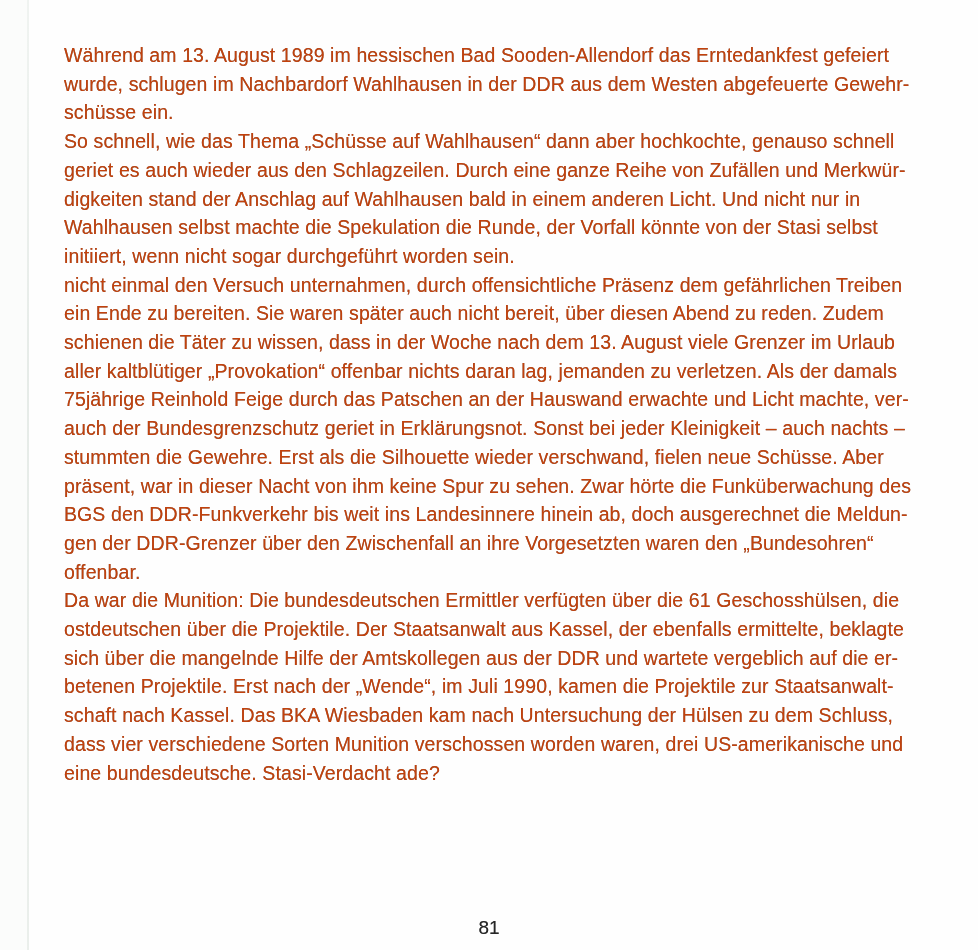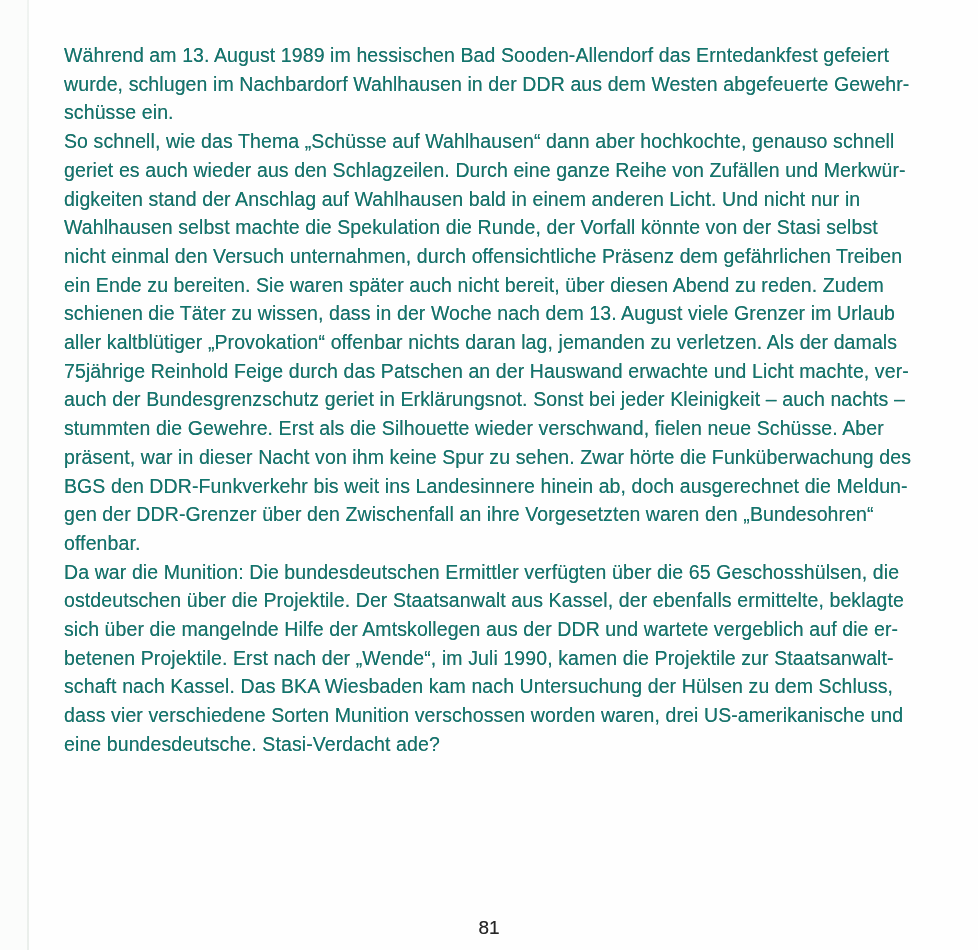--- a/index.html
+++ b/index.html
@@ -30,21 +30,21 @@
     top: 0;
     width: 27px;
     height: 950px;
     background: #fbfcfb;
   }
   .text-block {
     position: absolute;
     left: 64px;
     top: 41px;
     width: 860px;
-    color: #0f766e;
+    color: #c2410c;
     font-size: 19.5px;
     line-height: 28.7px;
     letter-spacing: 0.1px;
     text-shadow: 0 0 0.5px rgba(30,30,30,0.55);
   }
   .line {
     white-space: nowrap;
   }
   .page-number {
     position: absolute;
@@ -64,32 +64,33 @@
   <div class="scan-margin"></div>
   <div class="scan-edge"></div>
   <main class="text-block">
       <div class="line">Während am 13. August 1989 im hessischen Bad Sooden-Allendorf das Erntedankfest gefeiert</div>
       <div class="line">wurde, schlugen im Nachbardorf Wahlhausen in der DDR aus dem Westen abgefeuerte Gewehr-</div>
       <div class="line">schüsse ein.</div>
       <div class="line">So schnell, wie das Thema „Schüsse auf Wahlhausen“ dann aber hochkochte, genauso schnell</div>
       <div class="line">geriet es auch wieder aus den Schlagzeilen. Durch eine ganze Reihe von Zufällen und Merkwür-</div>
       <div class="line">digkeiten stand der Anschlag auf Wahlhausen bald in einem anderen Licht. Und nicht nur in</div>
       <div class="line">Wahlhausen selbst machte die Spekulation die Runde, der Vorfall könnte von der Stasi selbst</div>
+      <div class="line">initiiert, wenn nicht sogar durchgeführt worden sein.</div>
       <div class="line">nicht einmal den Versuch unternahmen, durch offensichtliche Präsenz dem gefährlichen Treiben</div>
       <div class="line">ein Ende zu bereiten. Sie waren später auch nicht bereit, über diesen Abend zu reden. Zudem</div>
       <div class="line">schienen die Täter zu wissen, dass in der Woche nach dem 13. August viele Grenzer im Urlaub</div>
       <div class="line">aller kaltblütiger „Provokation“ offenbar nichts daran lag, jemanden zu verletzen. Als der damals</div>
       <div class="line">75jährige Reinhold Feige durch das Patschen an der Hauswand erwachte und Licht machte, ver-</div>
       <div class="line">auch der Bundesgrenzschutz geriet in Erklärungsnot. Sonst bei jeder Kleinigkeit – auch nachts –</div>
       <div class="line">stummten die Gewehre. Erst als die Silhouette wieder verschwand, fielen neue Schüsse. Aber</div>
       <div class="line">präsent, war in dieser Nacht von ihm keine Spur zu sehen. Zwar hörte die Funküberwachung des</div>
       <div class="line">BGS den DDR-Funkverkehr bis weit ins Landesinnere hinein ab, doch ausgerechnet die Meldun-</div>
       <div class="line">gen der DDR-Grenzer über den Zwischenfall an ihre Vorgesetzten waren den „Bundesohren“</div>
       <div class="line">offenbar.</div>
-      <div class="line">Da war die Munition: Die bundesdeutschen Ermittler verfügten über die 65 Geschosshülsen, die</div>
+      <div class="line">Da war die Munition: Die bundesdeutschen Ermittler verfügten über die 61 Geschosshülsen, die</div>
       <div class="line">ostdeutschen über die Projektile. Der Staatsanwalt aus Kassel, der ebenfalls ermittelte, beklagte</div>
       <div class="line">sich über die mangelnde Hilfe der Amtskollegen aus der DDR und wartete vergeblich auf die er-</div>
       <div class="line">betenen Projektile. Erst nach der „Wende“, im Juli 1990, kamen die Projektile zur Staatsanwalt-</div>
       <div class="line">schaft nach Kassel. Das BKA Wiesbaden kam nach Untersuchung der Hülsen zu dem Schluss,</div>
       <div class="line">dass vier verschiedene Sorten Munition verschossen worden waren, drei US-amerikanische und</div>
       <div class="line">eine bundesdeutsche. Stasi-Verdacht ade?</div>
     </main>
   <div class="page-number">81</div>
 </div>
 

